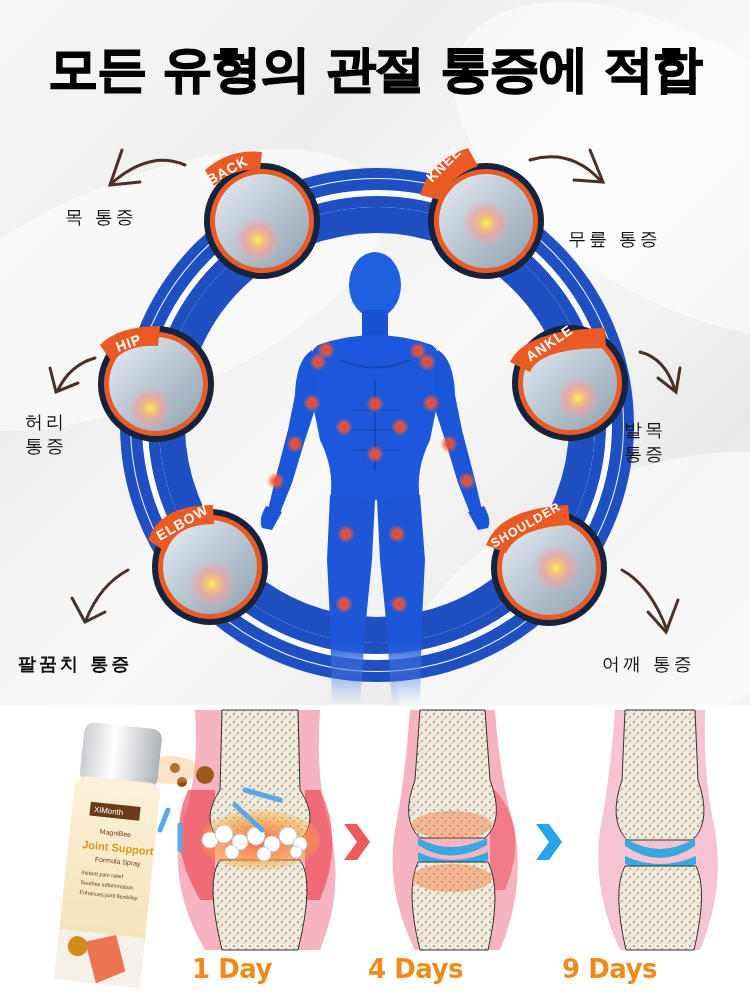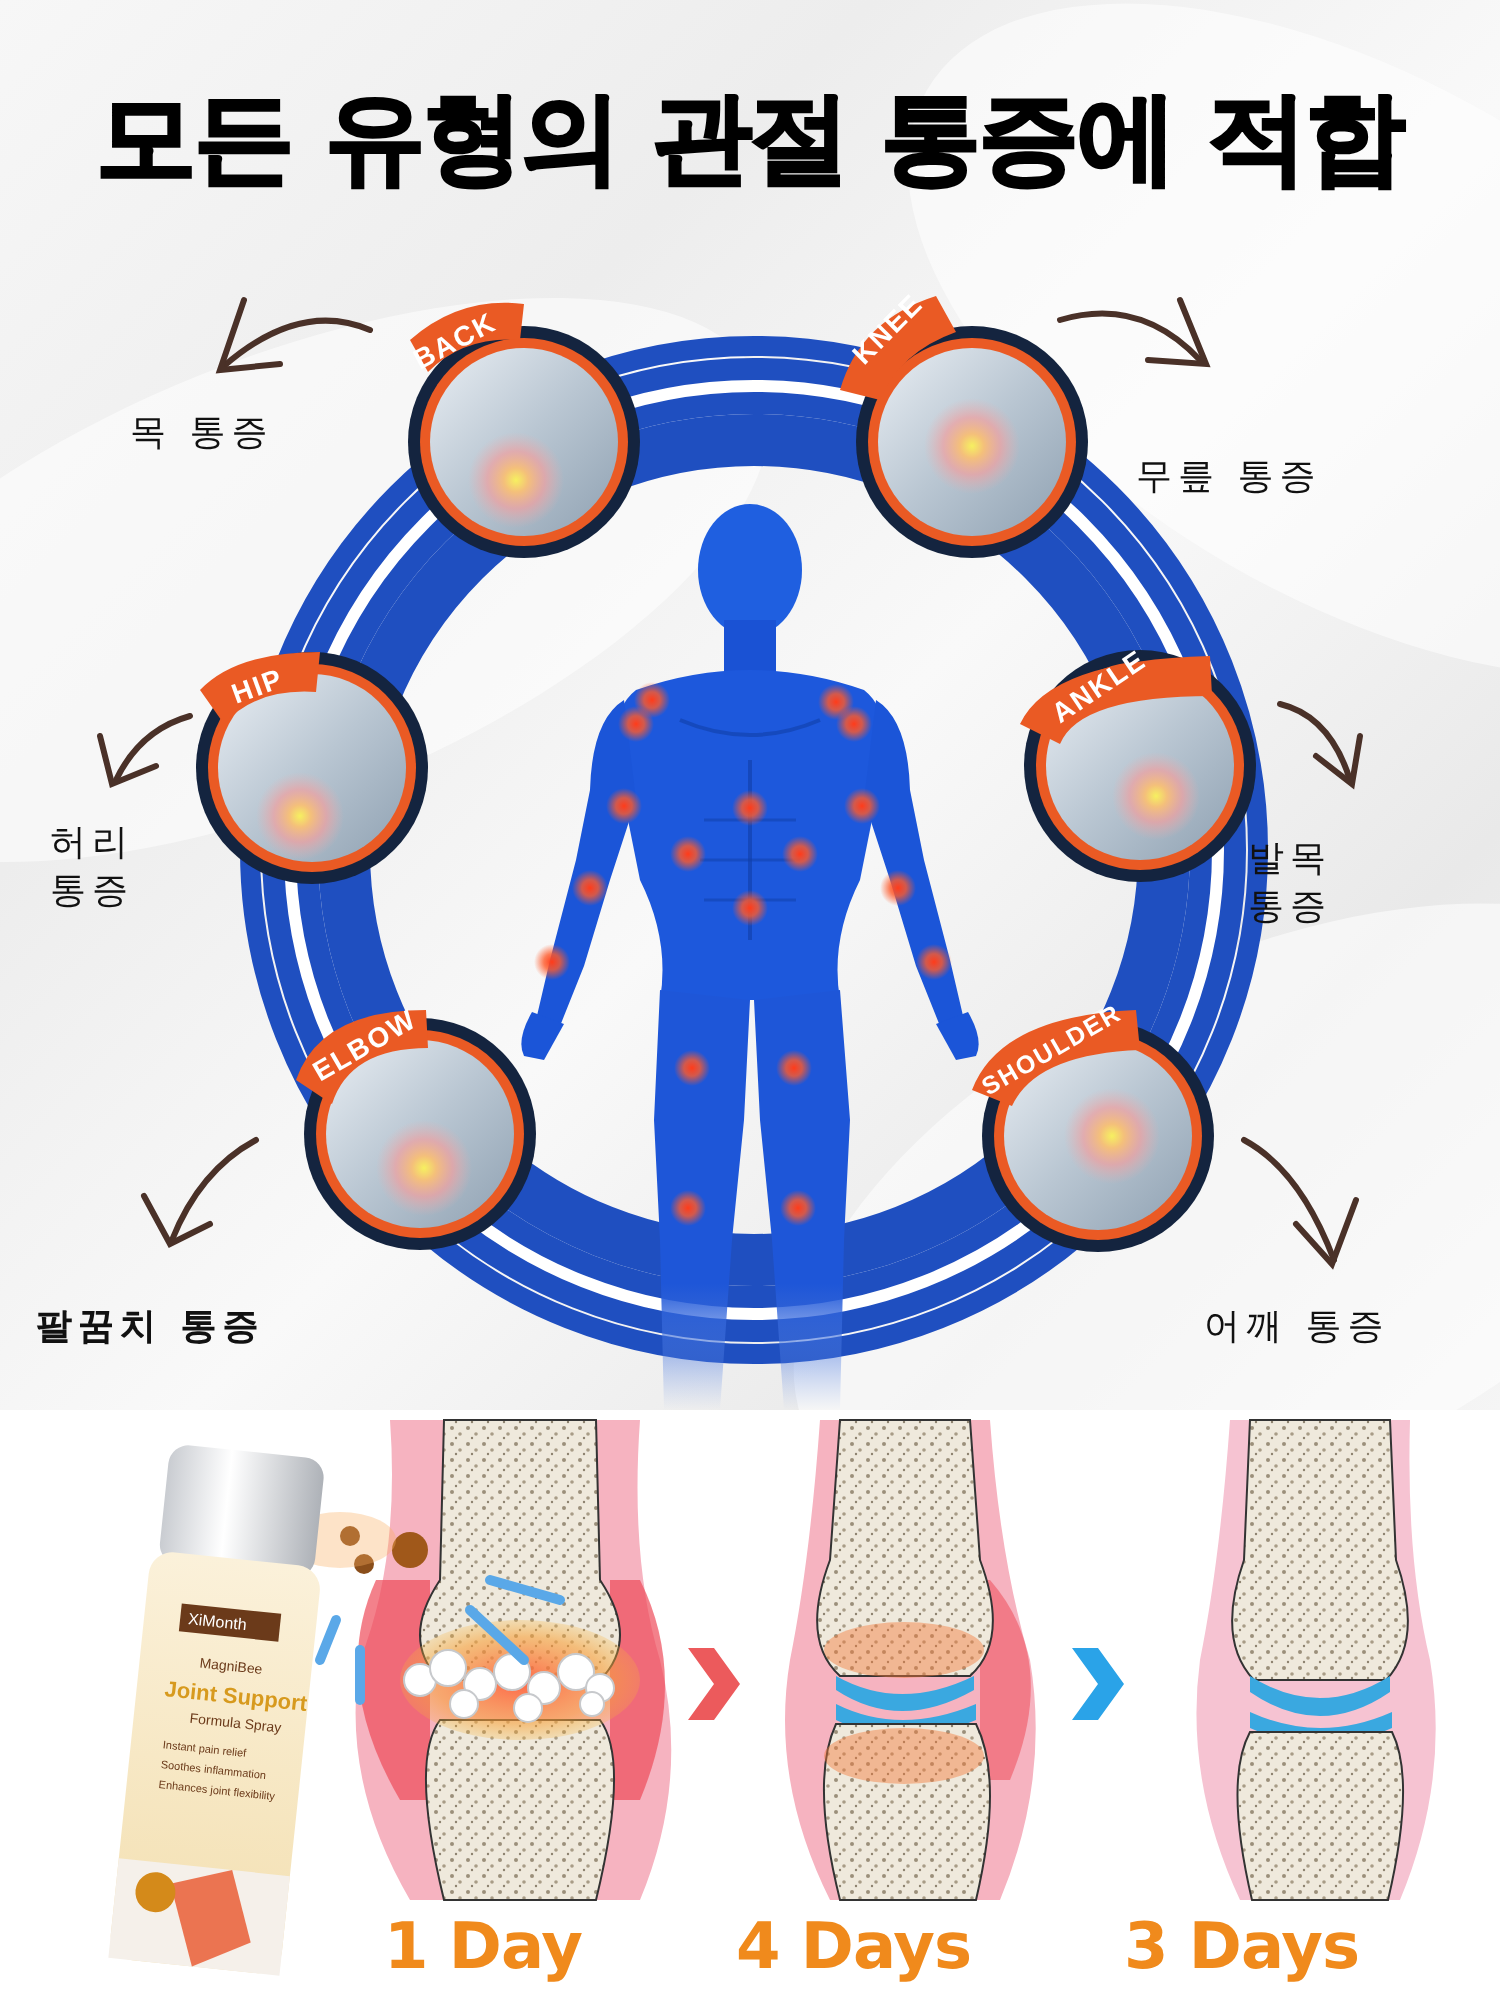--- a/index.html
+++ b/index.html
@@ -6,21 +6,21 @@
   html, body { width:750px; height:1000px; overflow:hidden; background:#f4f4f4; }
   body { position:relative; font-family:"DejaVu Sans","Liberation Sans",sans-serif; }
   .top { position:absolute; left:0; top:0; width:750px; height:705px;
     background: linear-gradient(135deg,#f7f7f7 0%,#ededed 30%,#f9f9f9 55%,#e9e9e9 80%,#f5f5f5 100%); overflow:hidden; }
   .swoosh { position:absolute; background:#fff; opacity:.55; }
   .headline { position:absolute; left:0; top:36px; width:750px; text-align:center;
     font-size:50px; font-weight:900; color:#000; letter-spacing:-1px; -webkit-text-stroke:1.5px #000; }
   .stage { position:absolute; left:0; top:0; width:750px; height:705px; }
   .label { position:absolute; font-size:18px; color:#111; letter-spacing:3px; line-height:1.35; text-align:center; }
   .bottom { position:absolute; left:0; top:705px; width:750px; height:295px; background:#fff; }
-  .day { position:absolute; top:954px; font-size:32px; font-weight:bold; color:#f08a1c; letter-spacing:-.5px; }
+  .day { position:absolute; top:954px; font-size:26px; font-weight:bold; color:#f08a1c; letter-spacing:-.5px; }
 </style>
 </head>
 <body>
 
 <div class="top">
   <div class="swoosh" style="left:-120px;top:180px;width:520px;height:220px;transform:rotate(-22deg);border-radius:50%;"></div>
   <div class="swoosh" style="left:430px;top:40px;width:500px;height:260px;transform:rotate(30deg);border-radius:50%;"></div>
   <div class="swoosh" style="left:380px;top:480px;width:500px;height:260px;transform:rotate(-25deg);border-radius:50%;"></div>
 </div>
 
@@ -277,13 +277,13 @@
     <text x="82" y="852" font-size="11" font-weight="bold" fill="#d79a1e">Joint Support</text>
     <text x="96" y="864" font-size="7" fill="#6b3a1a">Formula Spray</text>
     <text x="84" y="878" font-size="5.5" fill="#6b3a1a">Instant pain relief</text>
     <text x="84" y="888" font-size="5.5" fill="#6b3a1a">Soothes inflammation</text>
     <text x="84" y="898" font-size="5.5" fill="#6b3a1a">Enhances joint flexibility</text>
   </g>
 </svg>
 
 <div class="day" style="left:192px;">1 Day</div>
 <div class="day" style="left:368px;">4 Days</div>
-<div class="day" style="left:562px;">3 Days</div>
+<div class="day" style="left:562px;">9 Days</div>
 
 </body></html>

